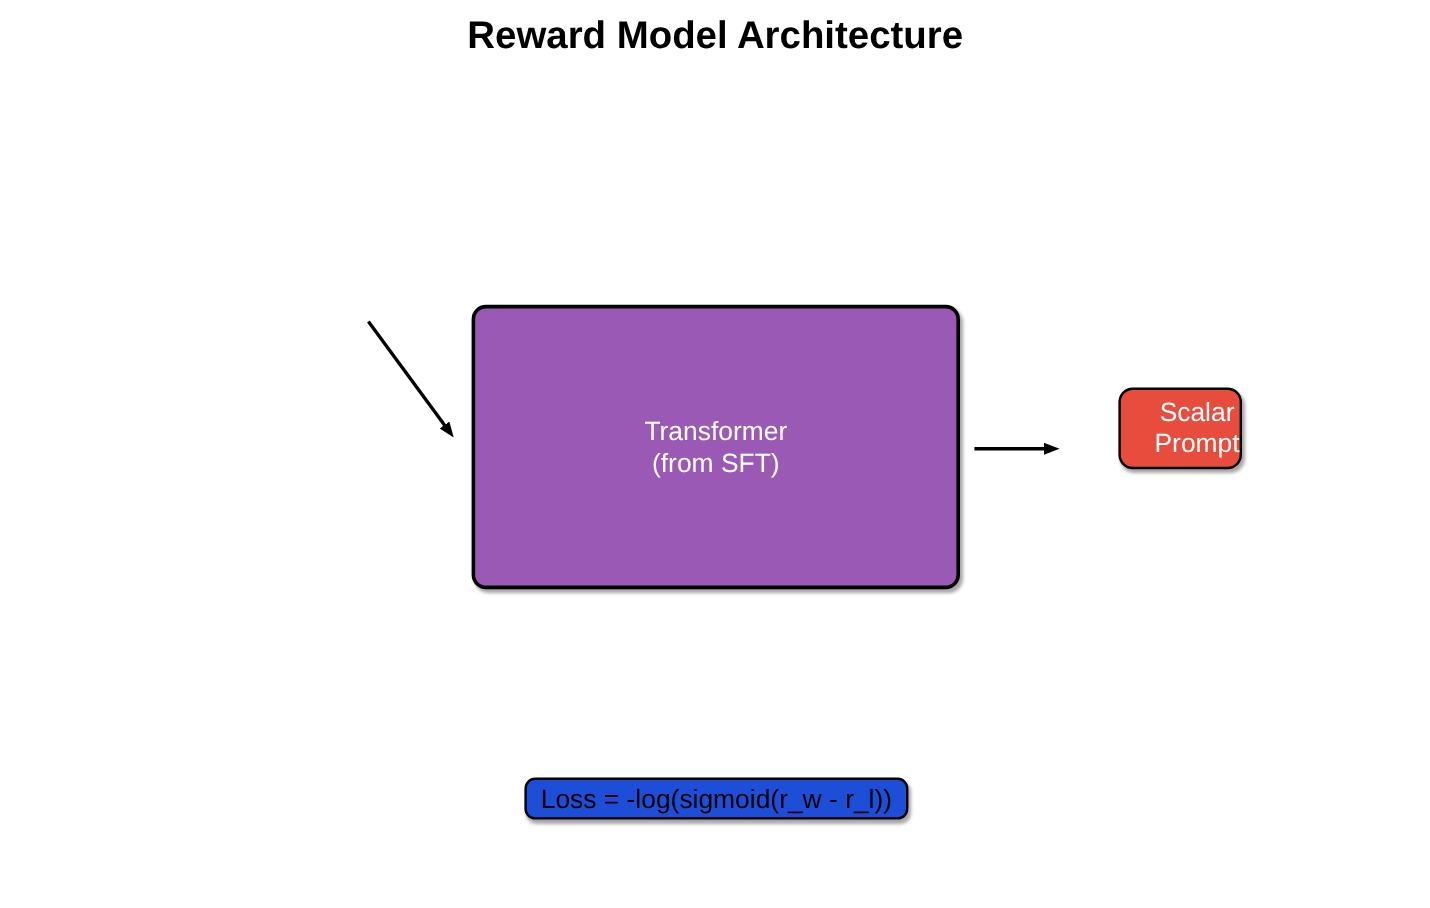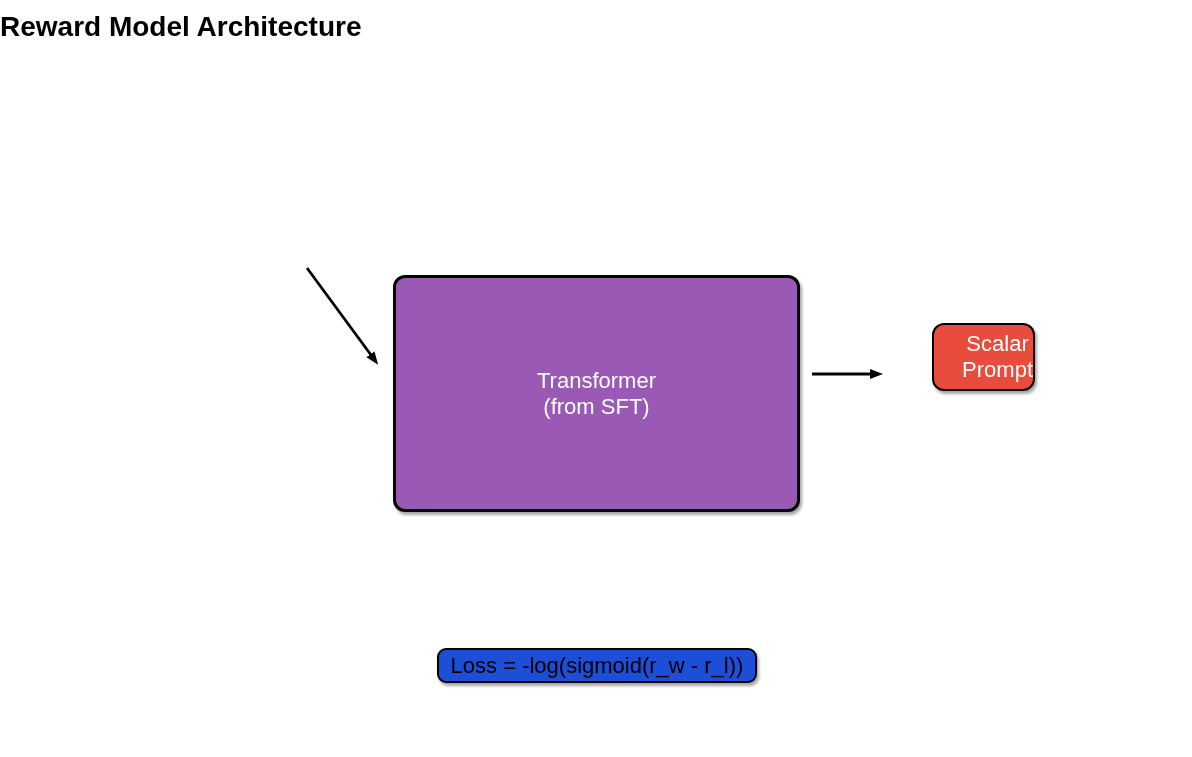--- a/index.html
+++ b/index.html
@@ -13,22 +13,22 @@
     height: 757px;
     background: #ffffff;
     overflow: hidden;
     font-family: "Liberation Sans", "DejaVu Sans", sans-serif;
   }
   .title {
     position: absolute;
     top: 11px;
     left: 0;
     right: 0;
-    text-align: left;
-    font-size: 28px;
+    text-align: center;
+    font-size: 32px;
     font-weight: bold;
     color: #000000;
   }
   .arrows {
     position: absolute;
     top: 0;
     left: 0;
     width: 1192px;
     height: 757px;
     pointer-events: none;
@@ -53,21 +53,20 @@
     height: 42px;
     border-radius: 9px;
   }
   .node-transformer {
     left: 393px;
     top: 254px;
     width: 407px;
     height: 237px;
     border-width: 3.5px;
     border-radius: 12px;
-    margin-top: 21px;
   }
   .node-reward {
     left: 932px;
     top: 323px;
     width: 103px;
     height: 68px;
     border-radius: 12px;
     justify-content: flex-end;
   }
   .node-loss {

